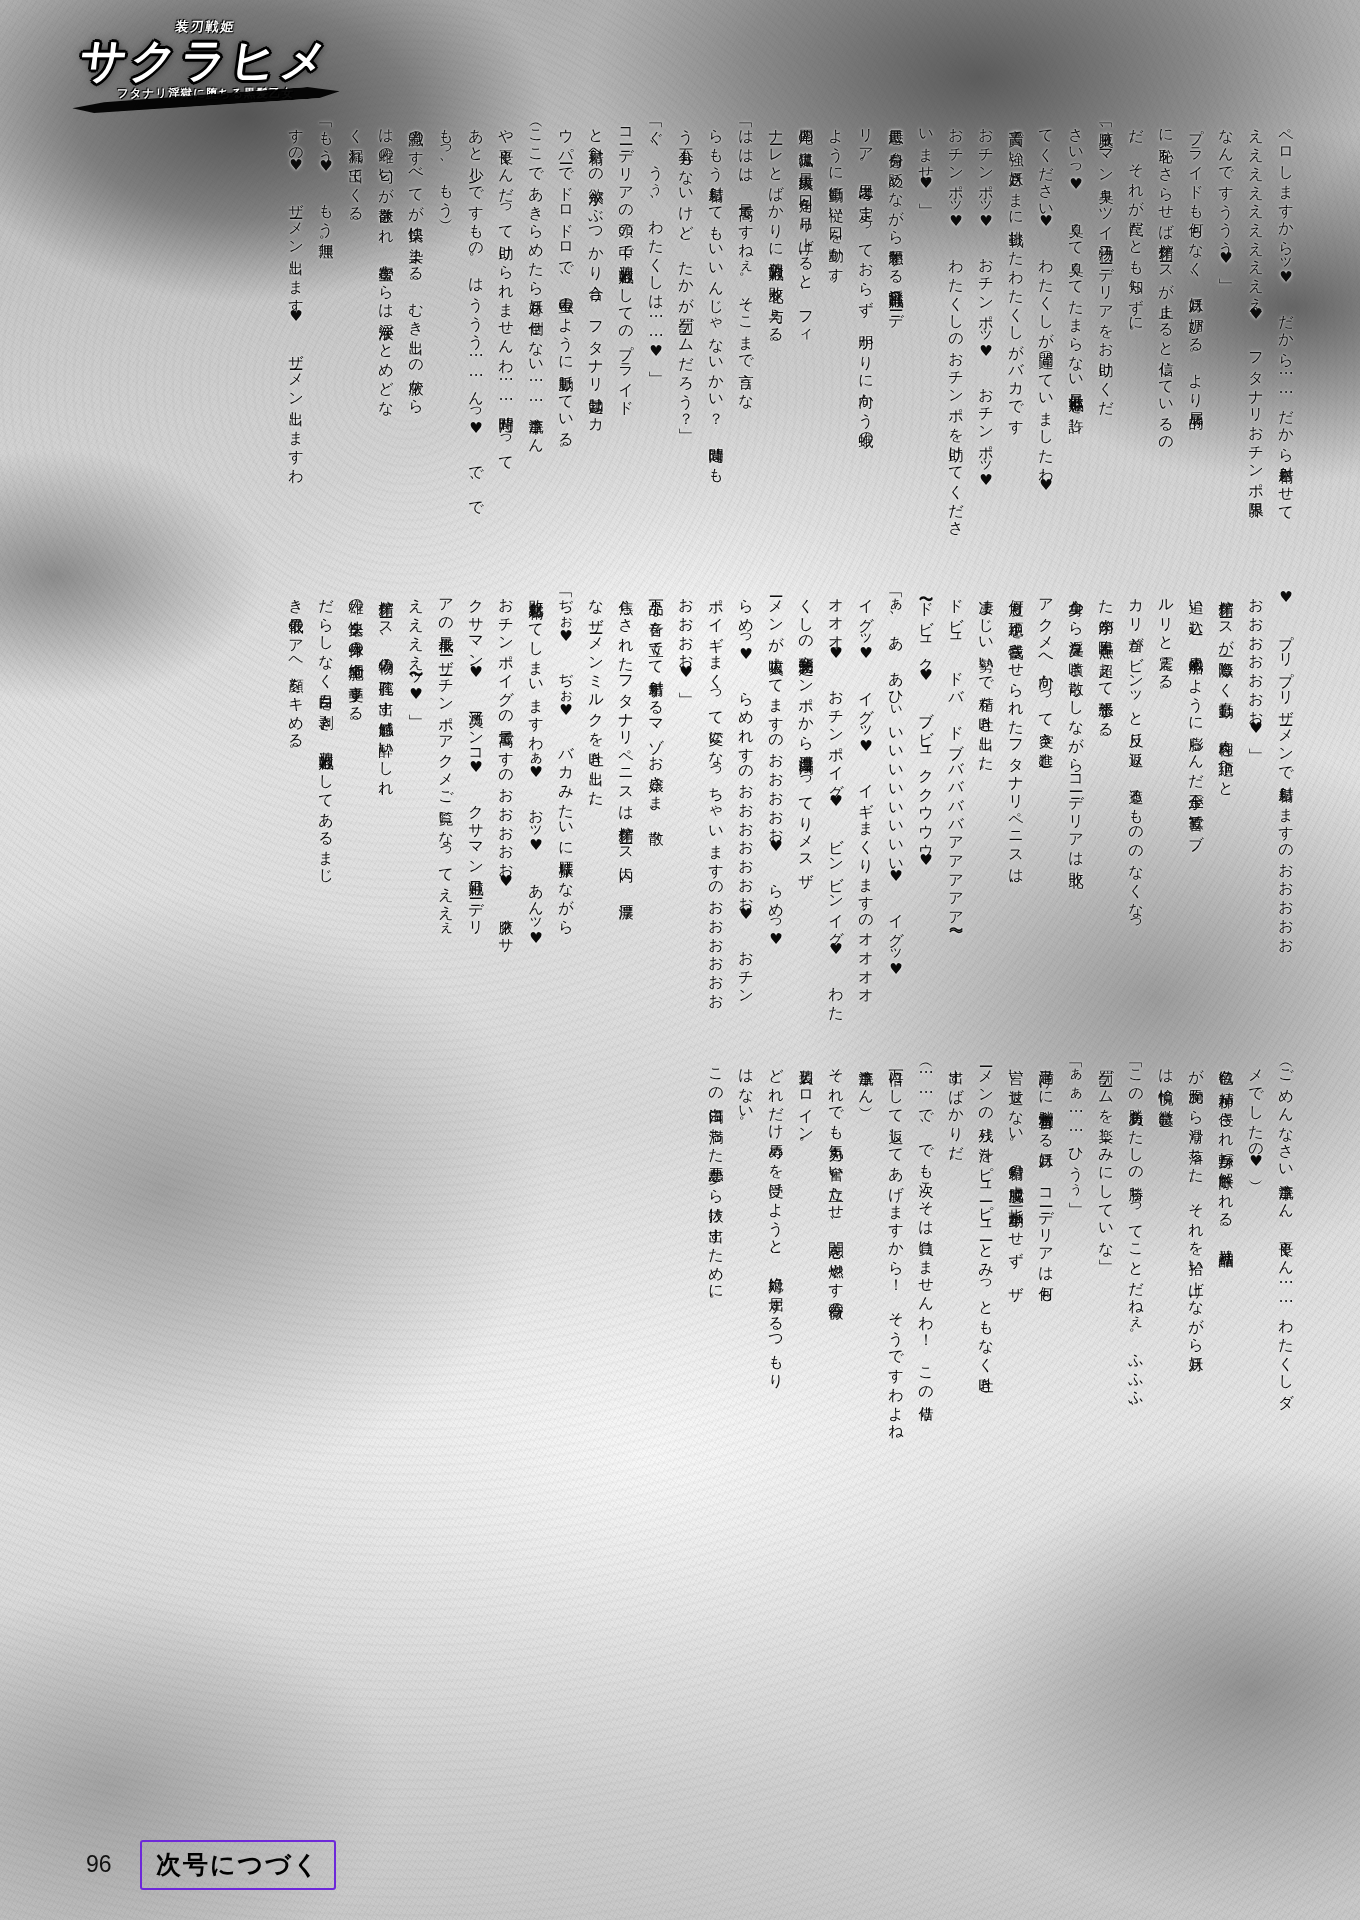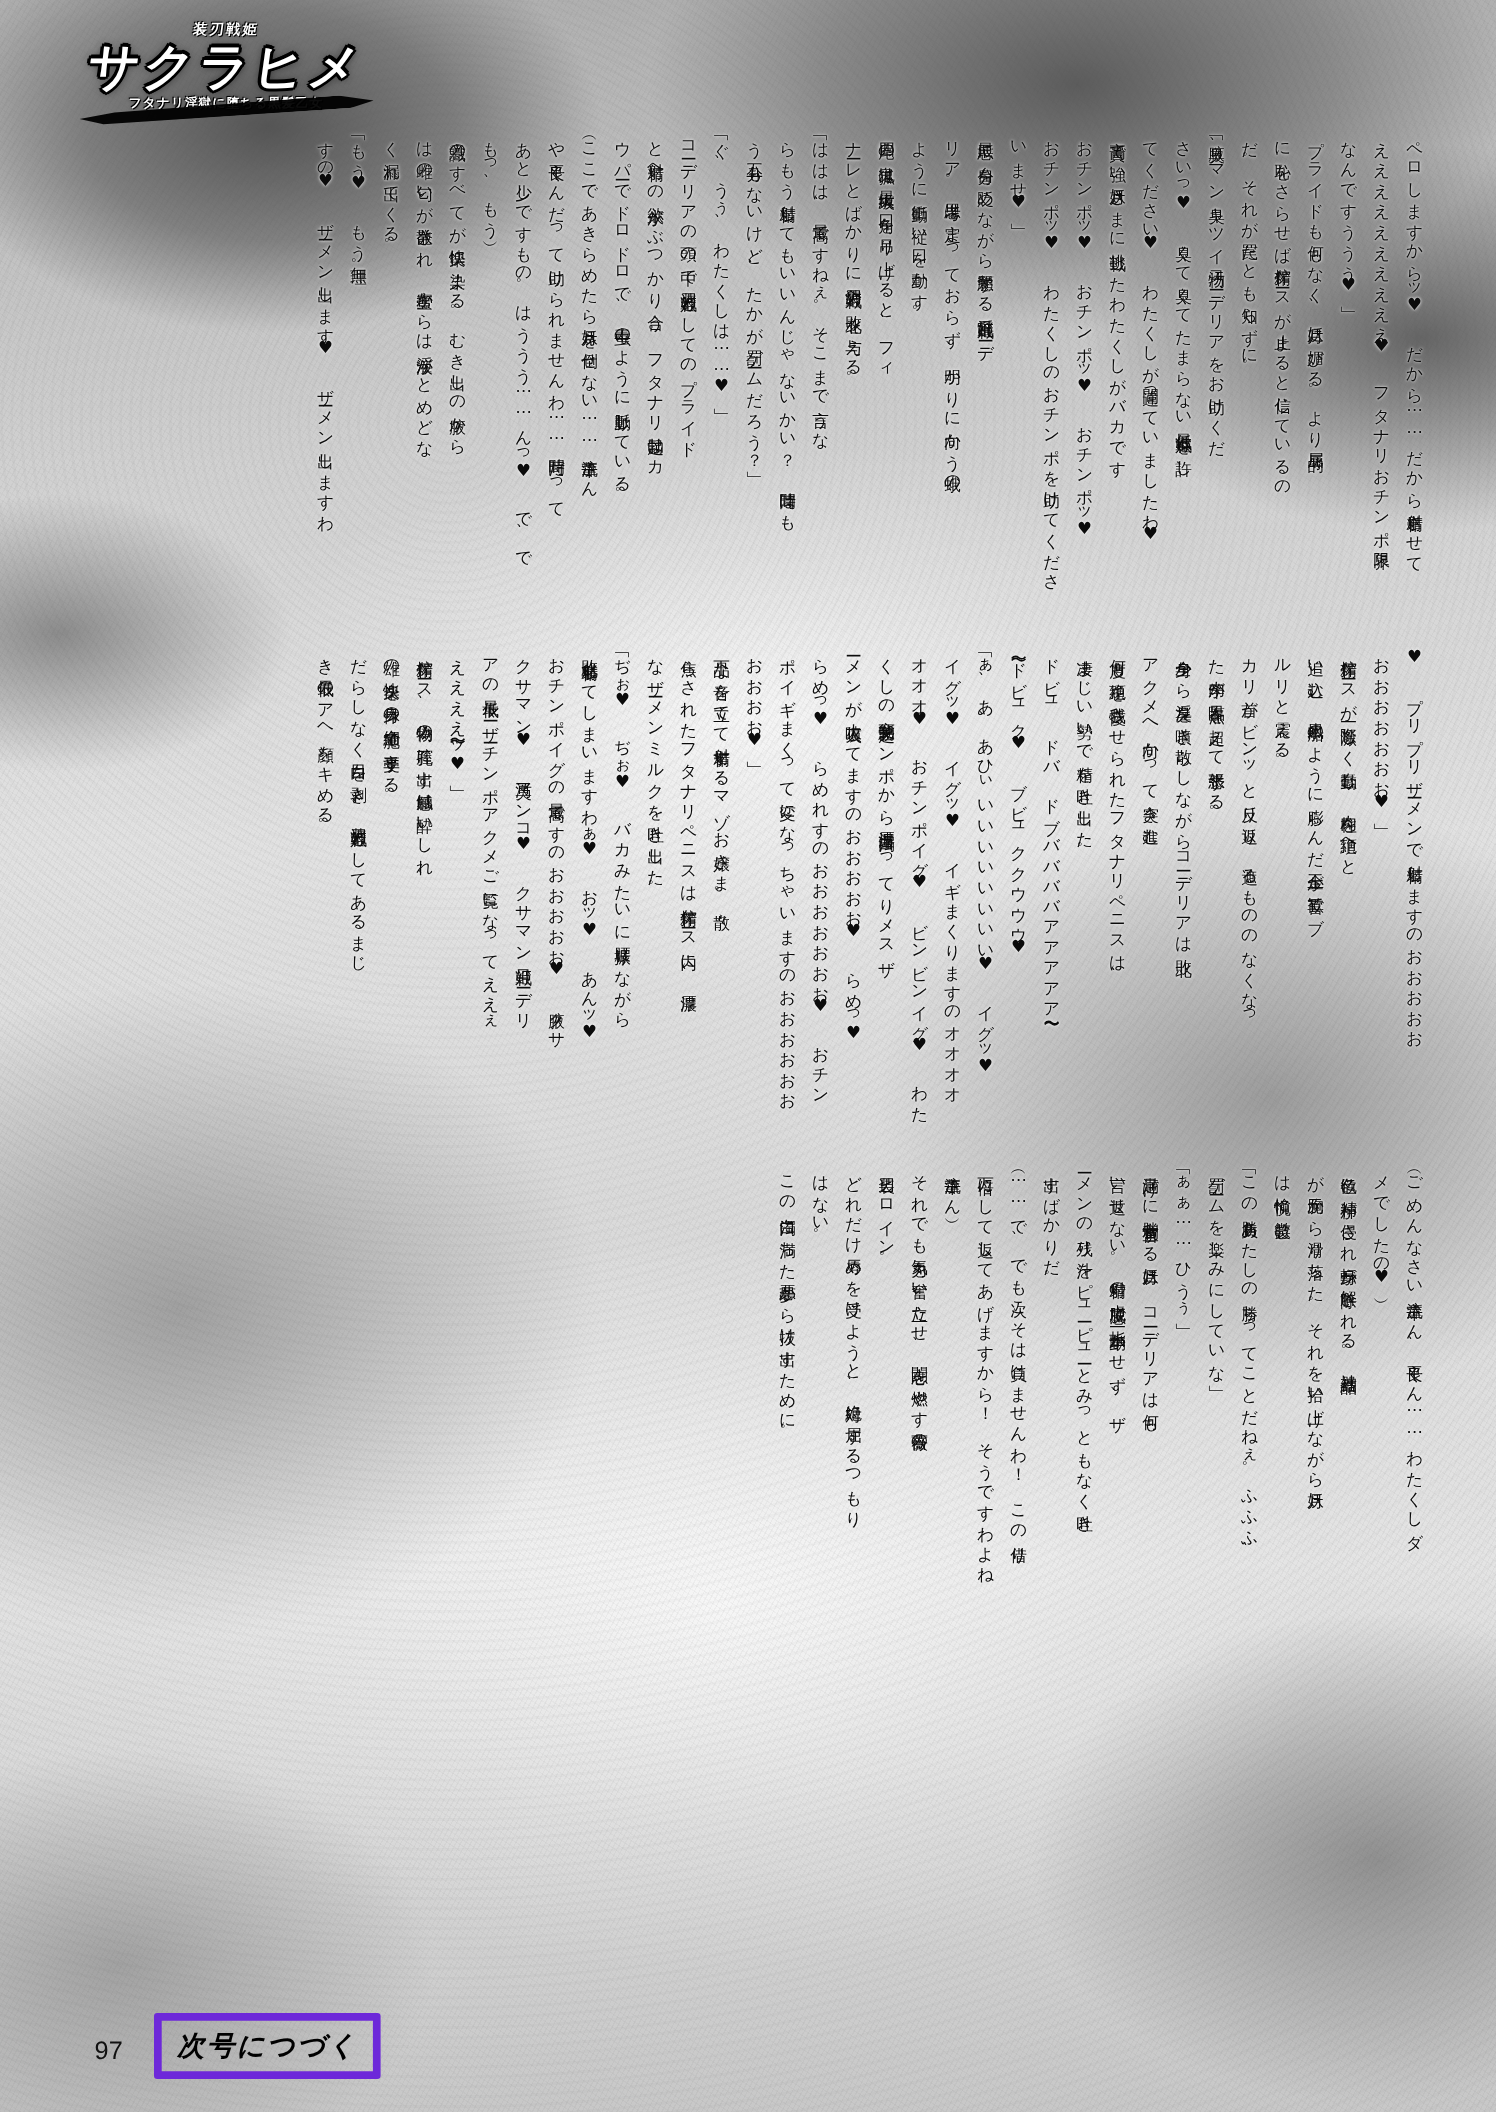--- a/index.html
+++ b/index.html
@@ -131,27 +131,26 @@
     bottom: 42px;
     font-size: 23px;
     color: #111;
     font-family: "Liberation Sans", sans-serif;
   }
   .tsuzuku {
     position: absolute;
     left: 140px;
     bottom: 30px;
     padding: 6px 14px 7px 14px;
-    border: 7px solid #6d28d9;
+    border: 2px solid #6d28d9;
     border-radius: 3px;
     background: rgba(255,255,255,0.0);
     font-family: "DejaVu Serif", serif;
     font-size: 25px;
     font-weight: bold;
-    font-style: italic;
     letter-spacing: 2px;
     color: #000;
   }
 </style>
 </head>
 <body>
 
 <div class="page">
   <div class="bg"></div>
   <div class="bg-noise"></div>
@@ -254,15 +253,15 @@
         <div class="vcol" style="height: 500px;">万倍にして返してあげますから！　そうですわよね</div>
         <div class="vcol" style="height: 500px;">流華さん）</div>
         <div class="vcol" style="height: 500px;">それでも気力を奮い立たせ、闘志を燃やす薔薇の</div>
         <div class="vcol" style="height: 500px;">装刃ヒロイン。</div>
         <div class="vcol" style="height: 500px;">どれだけ辱めを受けようと、絶対に屈するつもり</div>
         <div class="vcol" style="height: 500px;">はない。</div>
         <div class="vcol" style="height: 500px;">この白濁に満ちた悪夢から抜け出すために。</div>
       </div>
   </div>
 
-  <div class="page-number">97</div>
+  <div class="page-number">96</div>
   <div class="tsuzuku">次号につづく</div>
 </div>
 
 </body></html>

